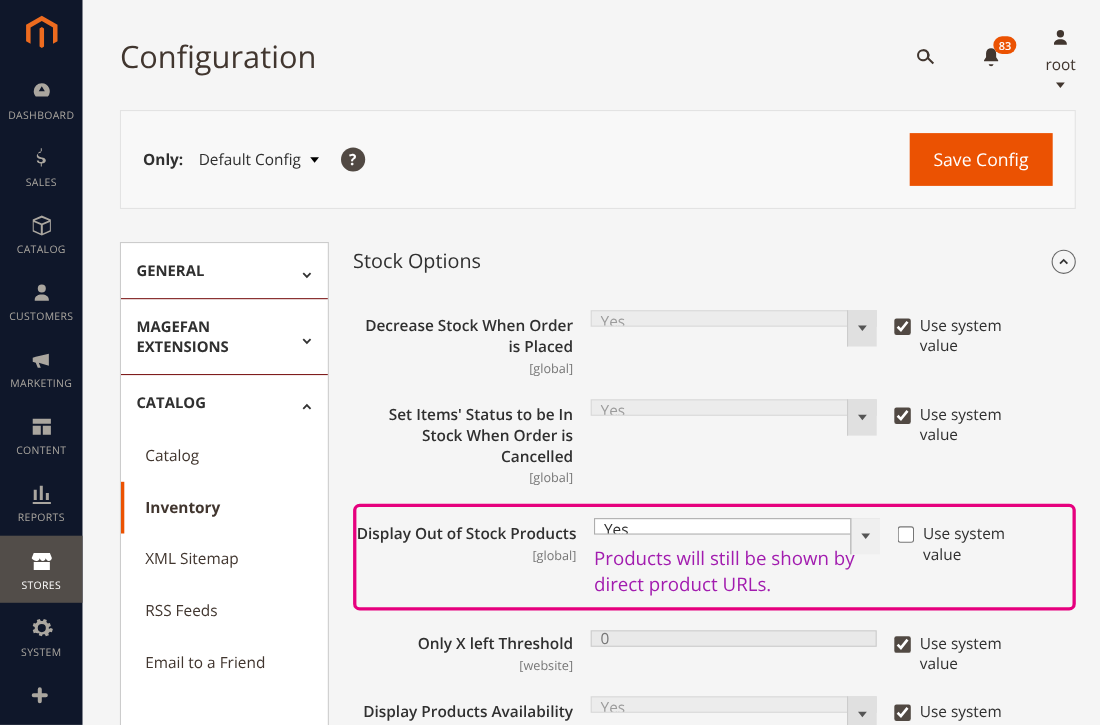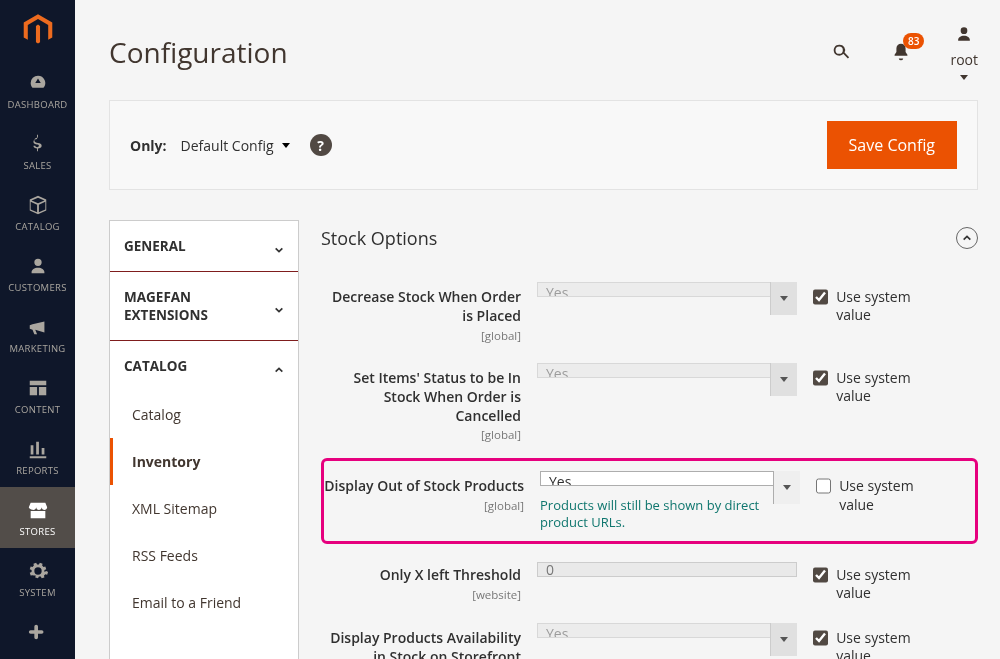--- a/index.html
+++ b/index.html
@@ -61,21 +61,21 @@
   .field-label-col { width:200px; text-align:right; padding-top:6px; }
   .field-label { font-size:14px; color:#303030; font-weight:600; line-height:1.35; }
   .field-scope { font-size:11.5px; color:#777; margin-top:2px; }
   .field-input-col { flex:1; max-width:260px; }
   .field-input-col select, .field-input-col input[type=text] { width:100%; height:15px; border:1px solid #adadad; background:#fff; padding:0 8px; font-size:14px; font-family:inherit; color:#303030; -webkit-appearance:none; appearance:none; }
   .field-input-col.disabled select, .field-input-col.disabled input { background:#e9e9e9; color:#777; border-color:#ccc; }
   .select-wrap { position:relative; }
   .select-wrap::after { content:''; position:absolute; right:0; top:0; width:26px; height:33px; border-left:1px solid #adadad; background:#efefef; pointer-events:none; }
   .field-input-col.disabled .select-wrap::after { border-left-color:#ccc; background:#e0e0e0; }
   .select-wrap .sel-caret { position:absolute; right:9px; top:14px; width:0;height:0;border-left:4px solid transparent;border-right:4px solid transparent;border-top:5px solid #555; pointer-events:none; z-index:2; }
-  .field-note { font-size:13px; color:#0f766e; margin-top:6px; line-height:1.3; }
+  .field-note { font-size:17px; color:#a21caf; margin-top:6px; line-height:1.3; }
   .field-check-col { display:flex; align-items:flex-start; gap:8px; padding-top:6px; width:130px; }
   .field-check-col input[type=checkbox] { width:16px; height:16px; margin-top:1px; accent-color:#514943; }
   .check-label { font-size:14px; line-height:1.3; }
 
   .highlight-box { border:3px solid #e6007e; border-radius:6px; padding:10px 6px 10px 0; margin:6px 0; }
   .highlight-box .field-row { padding:0; }
 </style>
 </head>
 <body>
 

